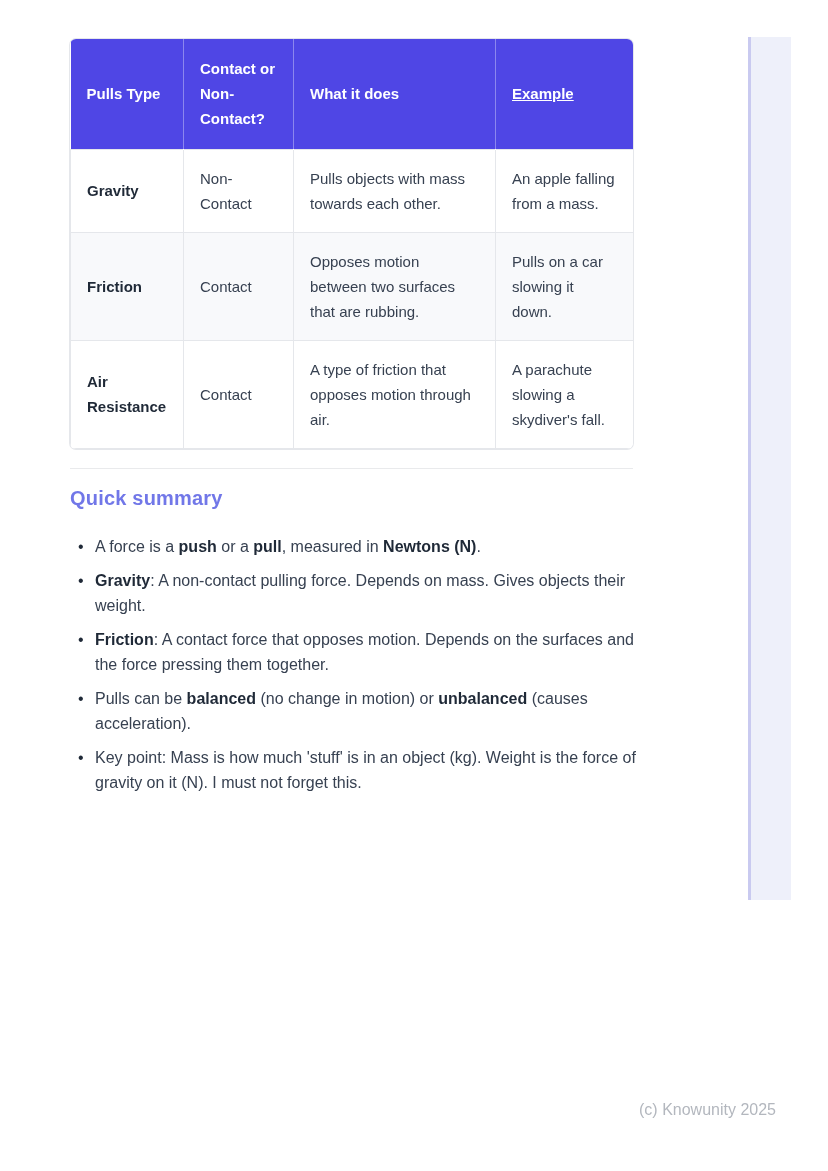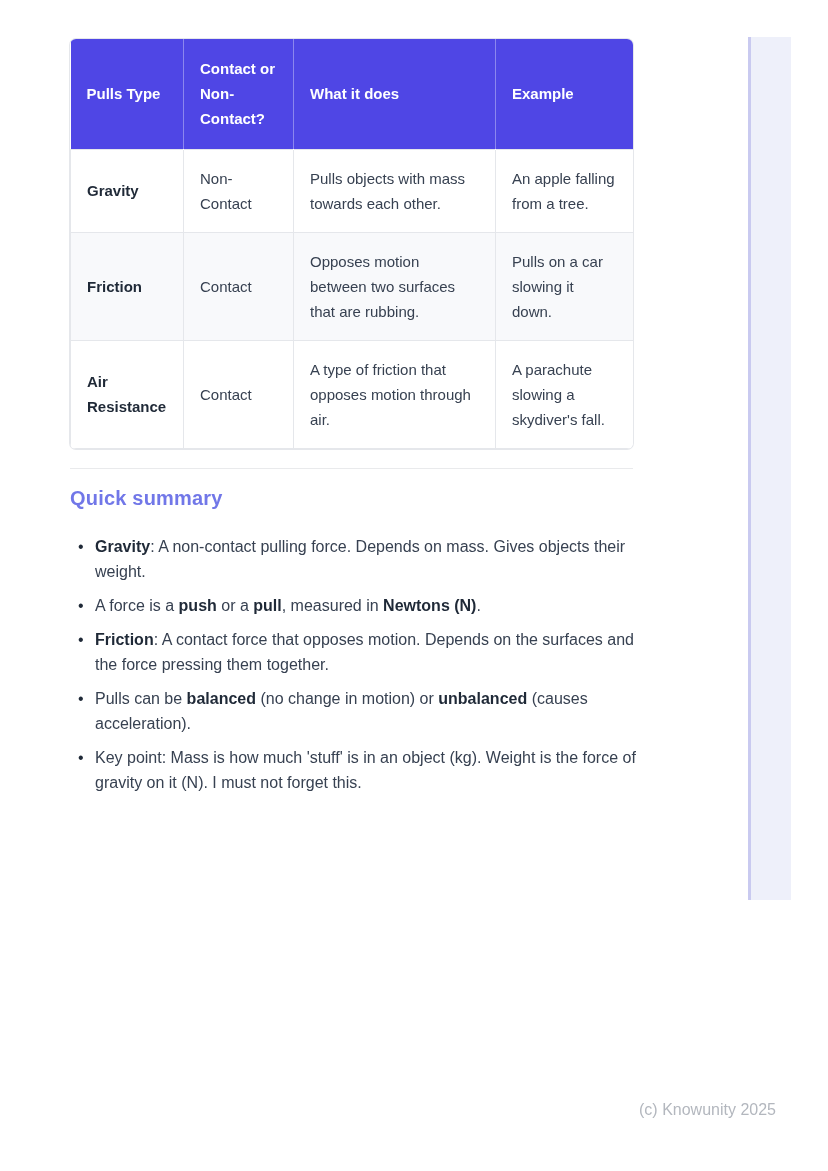--- a/index.html
+++ b/index.html
@@ -39,21 +39,21 @@
     background: var(--accent, #4f46e5);
     color: var(--header-text, #ffffff);
     font-weight: 600;
     text-align: left;
     vertical-align: middle;
     padding: 16px;
     height: 110px;
     border-right: 1px solid rgba(255,255,255,0.35);
     margin-top: 12px;
   }
-  table.forces thead th:last-child { border-right: none; }
+  table.forces thead th:last-child { border-right: none; text-decoration: underline; }
 
   table.forces tbody td {
     background: #ffffff;
     vertical-align: middle;
     text-align: left;
     padding: 16px;
     border: 1px solid var(--table-border, #e5e7eb);
     color: var(--body-text, #374151);
   }
   table.forces tbody tr:nth-child(even) td { background: var(--stripe, #f8f9fb); }
@@ -149,21 +149,21 @@
           <th>Contact or Non-Contact?</th>
           <th>What it does</th>
           <th>Example</th>
         </tr>
     </thead>
     <tbody>
         <tr>
           <td class="cell-bold">Gravity</td>
           <td>Non-Contact</td>
           <td>Pulls objects with mass towards each other.</td>
-          <td>An apple falling from a tree.</td>
+          <td>An apple falling from a mass.</td>
         </tr>
         <tr>
           <td class="cell-bold">Friction</td>
           <td>Contact</td>
           <td>Opposes motion between two surfaces that are rubbing.</td>
           <td>Pulls on a car slowing it down.</td>
         </tr>
         <tr>
           <td class="cell-bold">Air Resistance</td>
           <td>Contact</td>
@@ -172,22 +172,22 @@
         </tr>
       </tbody>
   </table>
 </div>
 
 <div class="divider"></div>
 
 <h2 class="summary-heading">Quick summary</h2>
 
 <ul class="summary-list">
+    <li><span>A force is a </span><b>push</b><span> or a </span><b>pull</b><span>, measured in </span><b>Newtons (N)</b><span>.</span></li>
     <li><b>Gravity</b><span>: A non-contact pulling force. Depends on mass. Gives objects their weight.</span></li>
-    <li><span>A force is a </span><b>push</b><span> or a </span><b>pull</b><span>, measured in </span><b>Newtons (N)</b><span>.</span></li>
     <li><b>Friction</b><span>: A contact force that opposes motion. Depends on the surfaces and the force pressing them together.</span></li>
     <li><span>Pulls can be </span><b>balanced</b><span> (no change in motion) or </span><b>unbalanced</b><span> (causes acceleration).</span></li>
     <li><span>Key point: Mass is how much 'stuff' is in an object (kg). Weight is the force of gravity on it (N). I must not forget this.</span></li>
   </ul>
 
 <div class="side-panel"></div>
 
 <div class="footer-credit">(c) Knowunity 2025</div>
 
 </body></html>

